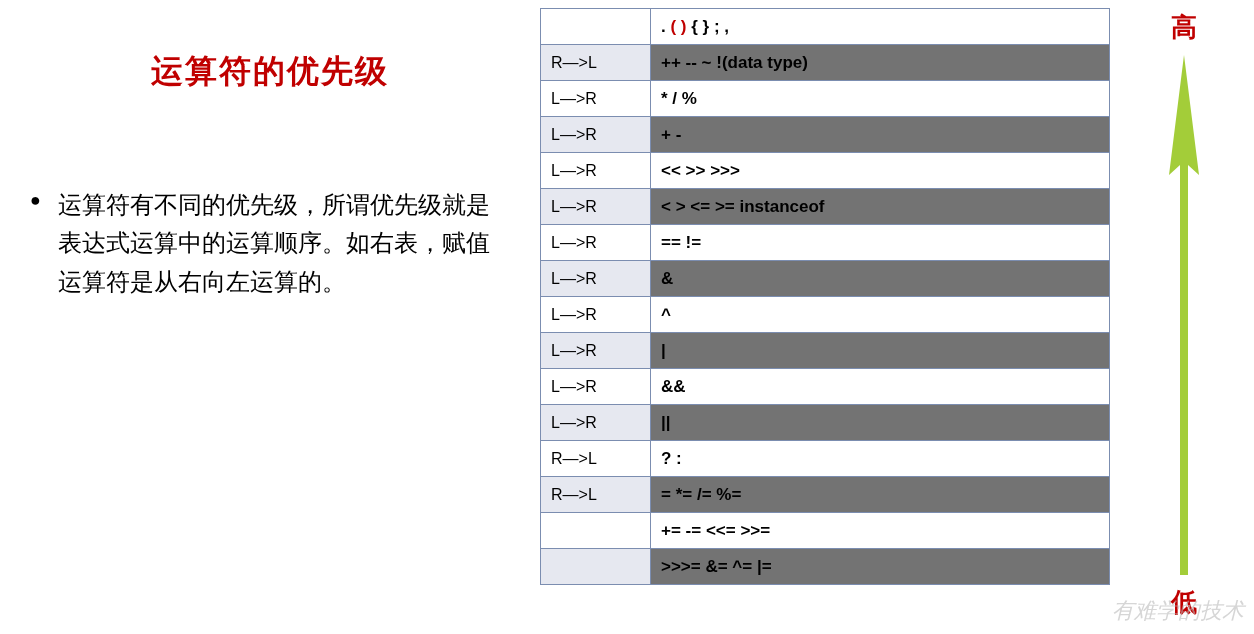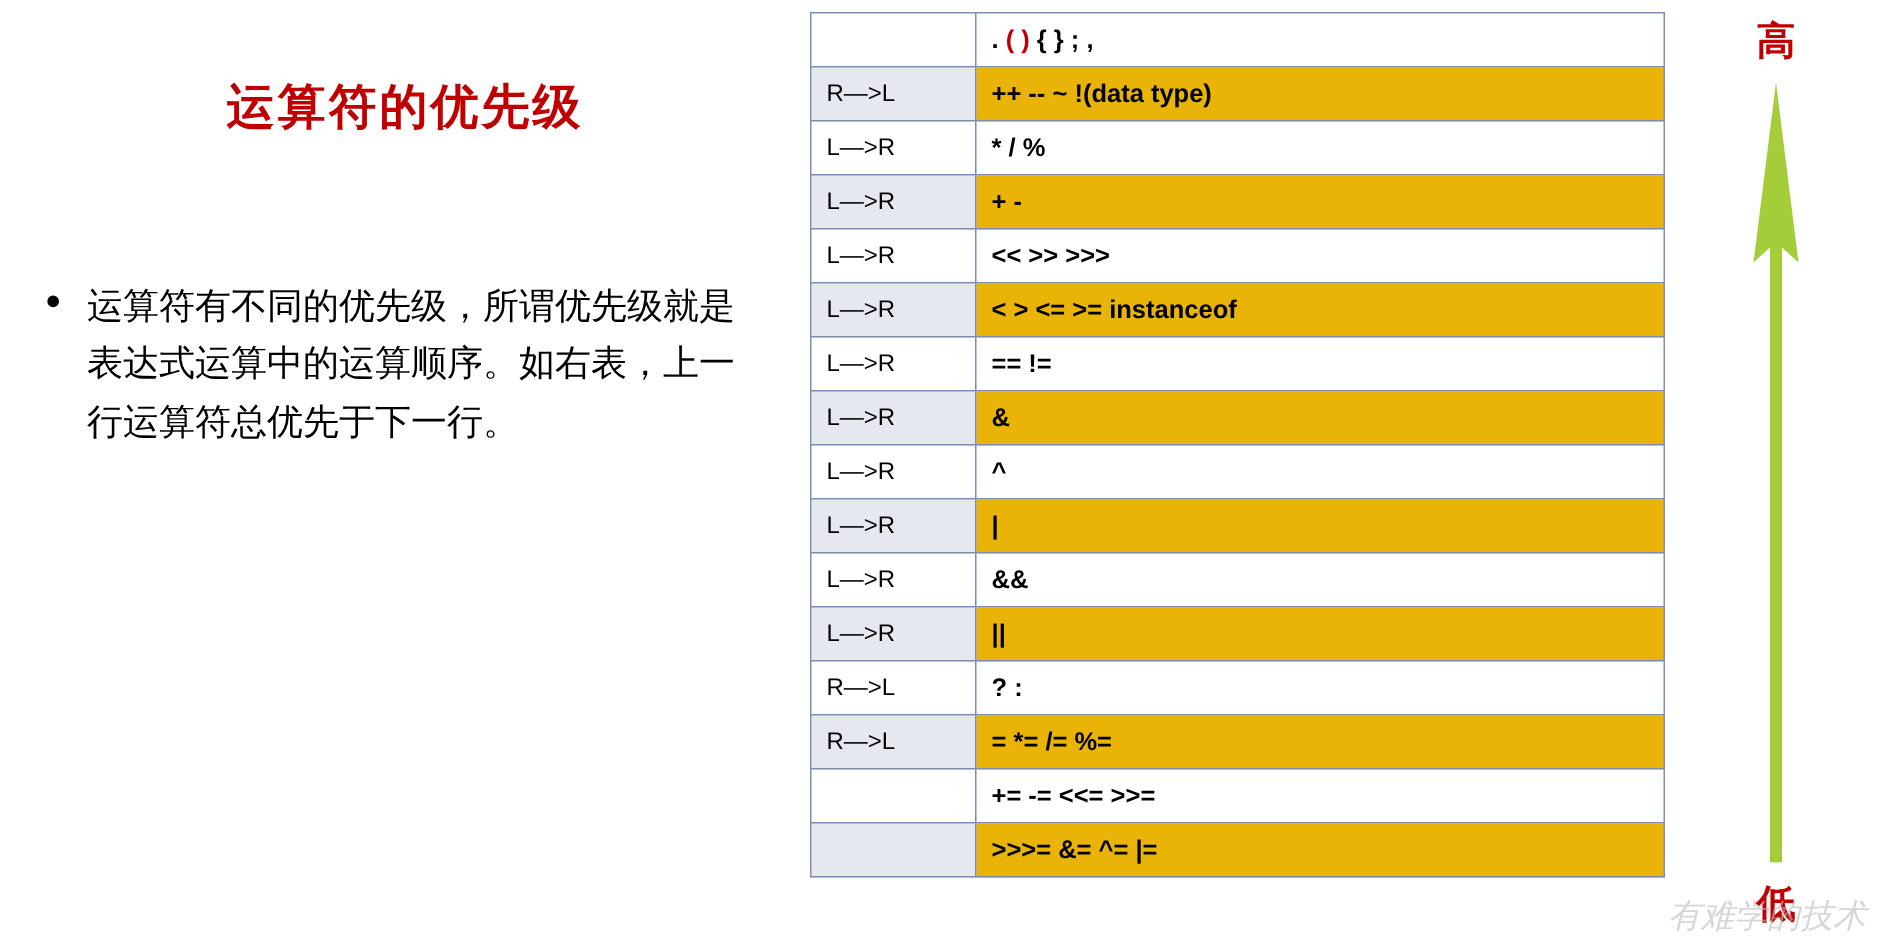--- a/index.html
+++ b/index.html
@@ -66,21 +66,21 @@
       font-weight: normal;
       font-size: 16px;
       color: #000;
     }
     td.ops {
       background: #fff;
       font-family: Arial, sans-serif;
     }
     td.ops .red { color: #c00000; }
     tr.alt td { background: #e6e8f0; }
-    tr.alt td.ops { background: #eab308; }
+    tr.alt td.ops { background: #737373; }
     tr td.assoc { background: #fff; }
     tr.alt td.assoc { background: #e6e8f0; }
     .arrow-container {
       position: absolute;
       right: 20px;
       top: 10px;
       width: 100px;
       height: 610px;
       display: flex;
       flex-direction: column;
@@ -110,21 +110,21 @@
       font-style: italic;
       opacity: 0.6;
     }
   </style>
 </head>
 <body>
 
 <div class="left-panel">
   <h1 class="title">运算符的优先级</h1>
   <ul class="bullet-list">
-    <li>运算符有不同的优先级，所谓优先级就是表达式运算中的运算顺序。如右表，上一行运算符总优先于下一行。</li>
+    <li>运算符有不同的优先级，所谓优先级就是表达式运算中的运算顺序。如右表，赋值运算符是从右向左运算的。</li>
   </ul>
 </div>
 
 <div class="table-container">
   <table>
     <tbody id="table-body">
         <tr>
           <td class="assoc"></td>
           <td class="ops"><span>.   </span><span class="red">( )</span><span>    { }    ;    ,</span></td>
         </tr>

